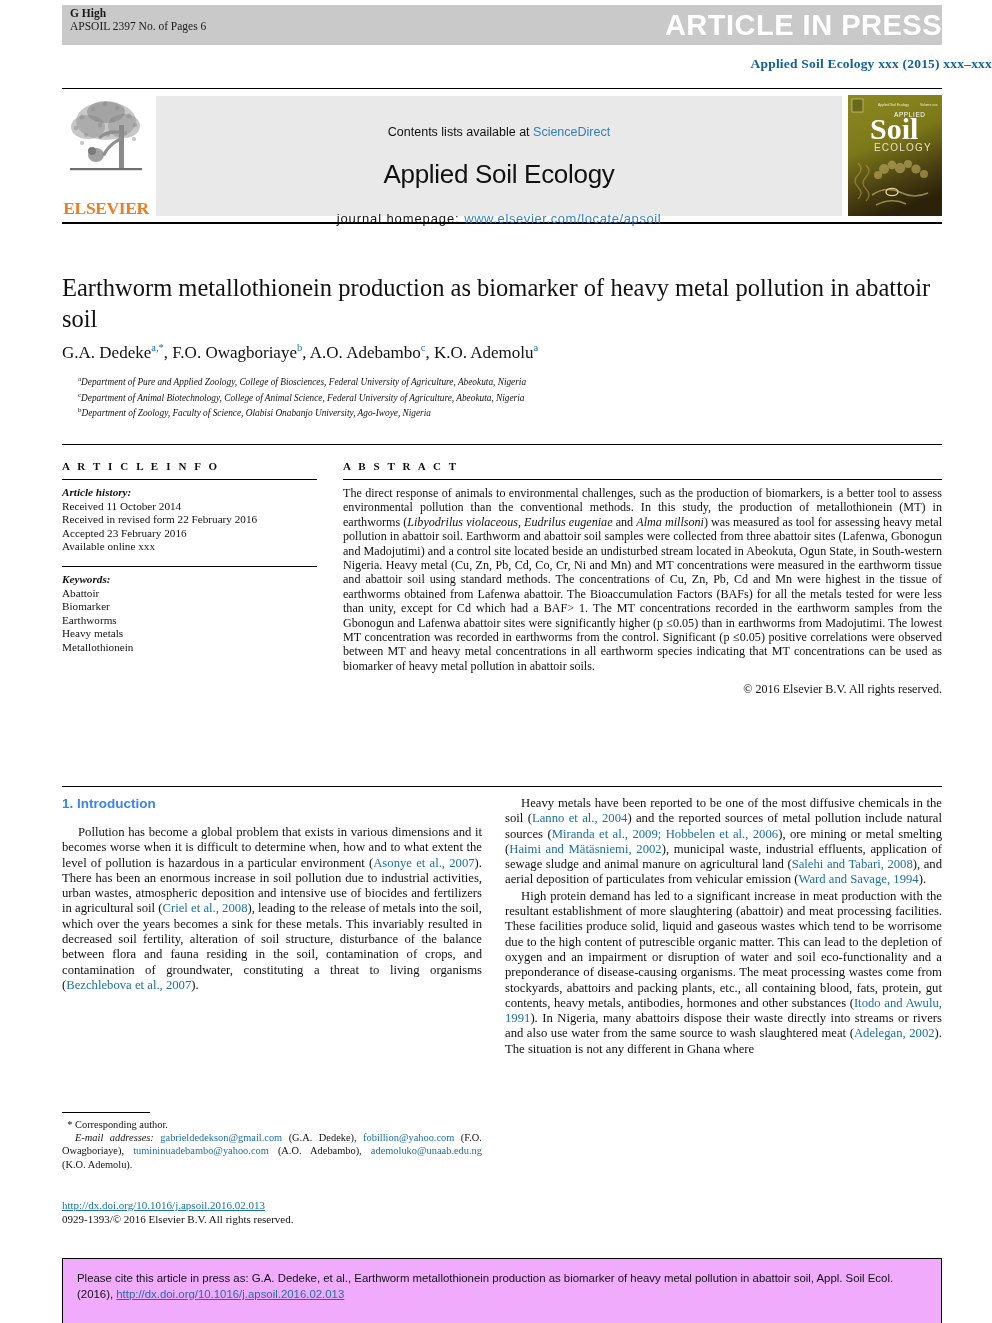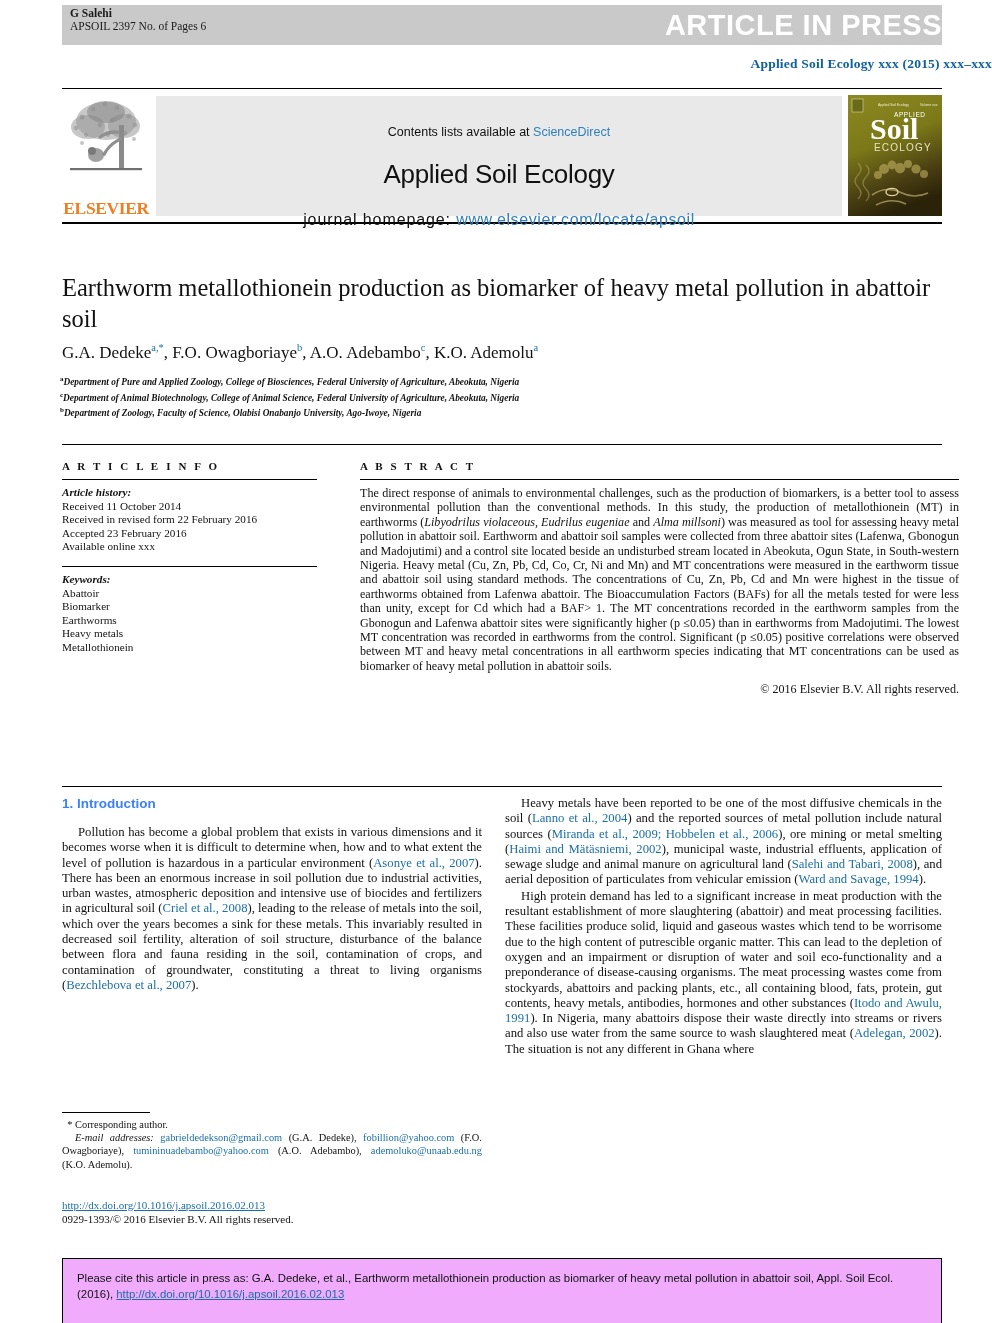--- a/index.html
+++ b/index.html
@@ -114,21 +114,21 @@
     text-align: center;
     font-family: "Liberation Sans", sans-serif;
     font-size: 26px;
     margin-top: 20px;
     letter-spacing: -0.3px;
     color: #111;
   }
   .homepage-line {
     text-align: center;
     font-family: "Liberation Sans", sans-serif;
-    font-size: 16px;
+    font-size: 13px;
     margin-top: 21px;
     letter-spacing: 0.9px;
     color: #111;
   }
   .homepage-line a { color: #2e7fbd; text-decoration: none; letter-spacing: 0.6px;}
   .cover-thumb {
     width: 94px;
     flex: 0 0 94px;
     margin: 6px 0 6px 0;
     position: relative;
@@ -152,49 +152,48 @@
     left: 62px;
     top: 342px;
     width: 880px;
     font-family: "Liberation Serif", serif;
     font-size: 17px;
     color: #111;
   }
   .authors sup { color: #1a6fa8; font-size: 10.5px; }
   .affils {
     position: absolute;
-    left: 60px;
+    left: 78px;
     top: 373px;
     width: 880px;
     font-family: "Liberation Serif", serif;
     font-style: italic;
     font-size: 9.3px;
     line-height: 12.6px;
     color: #111;
-    font-weight: bold;
   }
   .affils sup { font-style: normal; font-size: 7px; }
 
   
   .rule-thin-top {
     position: absolute;
     left: 62px; top: 444px; width: 880px;
     border-top: 1px solid #000;
   }
 
   
   .info-col {
     position: absolute;
     left: 62px;
     top: 460px;
     width: 255px;
   }
   .abs-col {
     position: absolute;
-    left: 360px;
+    left: 343px;
     top: 460px;
     width: 599px;
   }
   .sec-head {
     font-family: "Liberation Serif", serif;
     font-size: 11px;
     font-weight: bold;
     letter-spacing: 2.6px;
     margin-bottom: 7px;
     color: #111;
@@ -323,21 +322,21 @@
 </style>
 </head>
 <body>
 
 <div class="page">
 
   <div class="press-band">
     <div class="press-text">ARTICLE IN PRESS</div>
   </div>
   <div class="gmodel">
-    <div class="l1">G Salehi</div>
+    <div class="l1">G High</div>
     <div>APSOIL 2397 No. of Pages 6</div>
   </div>
 
   <div class="journal-ref">Applied Soil Ecology xxx (2015) xxx–xxx</div>
 
   <div class="masthead">
 
     <div class="elsevier-logo">
       <svg class="tree-wrap" viewBox="0 0 88 86">
         <g fill="#8c8c8c">

